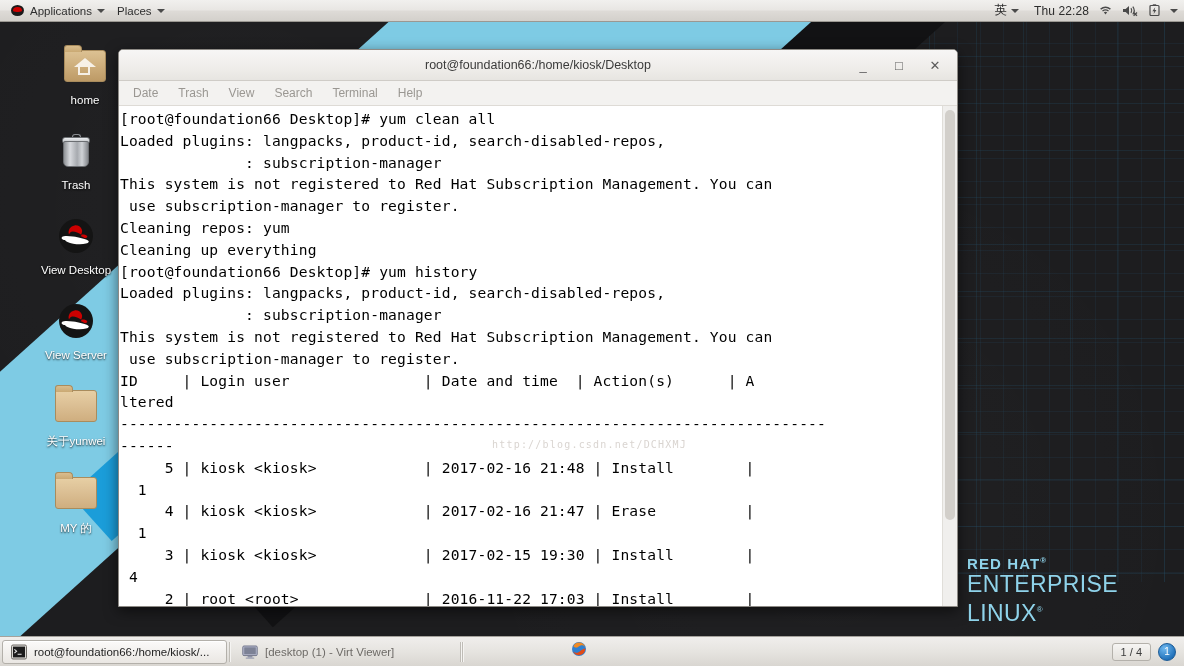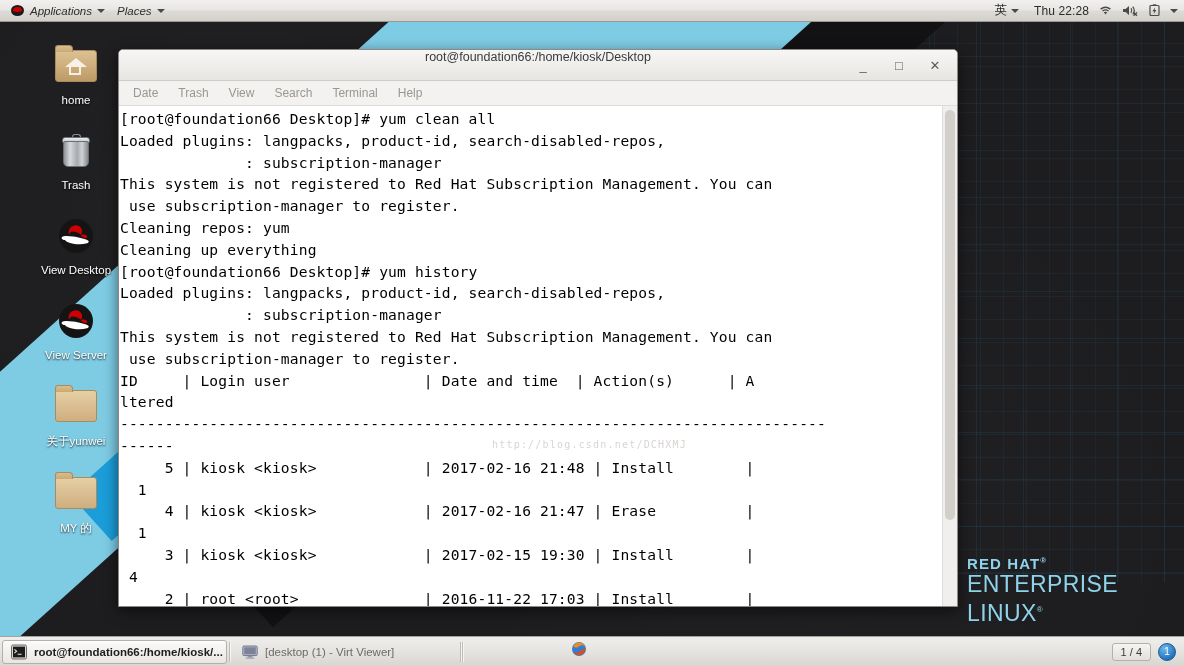--- a/index.html
+++ b/index.html
@@ -72,21 +72,21 @@
     width: 1184px; height: 22px;
     background: linear-gradient(to bottom, #f1f0ee 0%, #e8e6e3 48%, #dedbd7 52%, #d3d0cb 100%);
     border-bottom: 1px solid #9b9892;
     box-sizing: border-box;
     display: flex;
     align-items: center;
     font-size: 11.5px;
     color: #2e2e2e;
     z-index: 50;
   }
-  .panel-left { display: flex; align-items: center; padding-left: 4px; font-style: italic; }
+  .panel-left { display: flex; align-items: center; padding-left: 4px; }
   .panel-right { margin-left: auto; display: flex; align-items: center; padding-right: 6px; gap: 9px;}
   .panel-item {
     display: flex; align-items: center; gap: 5px;
     padding: 1px 6px;
     height: 20px;
     cursor: default;
   }
   .rh-logo {
     width: 15px; height: 13px;
     position: relative;
@@ -217,21 +217,21 @@
     border-radius: 5px 5px 0 0;
     box-shadow: 0 4px 14px rgba(0,0,0,0.55);
     box-sizing: border-box;
     overflow: hidden;
     z-index: 20;
   }
   #title-bar {
     height: 30px;
     background: linear-gradient(to bottom, #f7f6f5 0%, #efedea 60%, #e7e5e1 100%);
     border-bottom: 1px solid #cfccc7;
-    display: flex; 
+    display: flex; align-items: center;
     position: relative;
   }
   #title-text {
     position: absolute;
     left: 0; right: 0;
     text-align: center;
     font-size: 12.5px;
     color: #3b3b3b;
   }
   .win-btns {
@@ -352,22 +352,21 @@
     white-space: nowrap;
     overflow: hidden;
     flex: 0 0 auto;
     box-sizing: border-box;
   }
   .task-btn.active {
     background: linear-gradient(to bottom, #fbfaf9, #eae7e3);
     border-color: #b3b0aa;
     box-shadow: inset 0 1px 0 #ffffff;
     color: #1e1e1e;
-    font-weight: bold;
-    justify-content: space-between;
+    font-weight: normal;
   }
   .task-btn.inactive { color: #6e6b67; }
   .task-sep {
     width: 1px; height: 20px;
     background: #bfbcb6;
     border-right: 1px solid #f5f4f2;
     flex: 0 0 auto;
   }
   .task-ico { width: 16px; height: 16px; flex: 0 0 auto; }
   .tb-right {
@@ -407,21 +406,21 @@
     <div class="stripe stripe-light" style="left:755px; top:-330px; width:210px; height:1200px;"></div>
     <div class="stripe stripe-dark" style="left:962px; top:-330px; width:62px; height:1200px;"></div>
     <div class="stripe stripe-light" style="left:1120px; top:-480px; width:150px; height:1200px;"></div>
 
     <div id="rhel-brand">
       <div class="rh"><span>RED HAT</span><sup>®</sup></div>
       <div class="ent">ENTERPRISE</div>
       <div class="lnx"><span>LINUX</span><sup>®</sup></div>
     </div>
 
-    <div class="desk-icon" style="left:30px; top:20px;">
+    <div class="desk-icon" style="left:39px; top:20px;">
       <div class="glyph">
         <div class="folder home-f"></div>
         <div class="home-glyph"></div>
       </div>
       <div class="lbl">home</div>
     </div>
 
     <div class="desk-icon" style="left:30px; top:105px;">
       <div class="glyph">
         <div class="trash">

